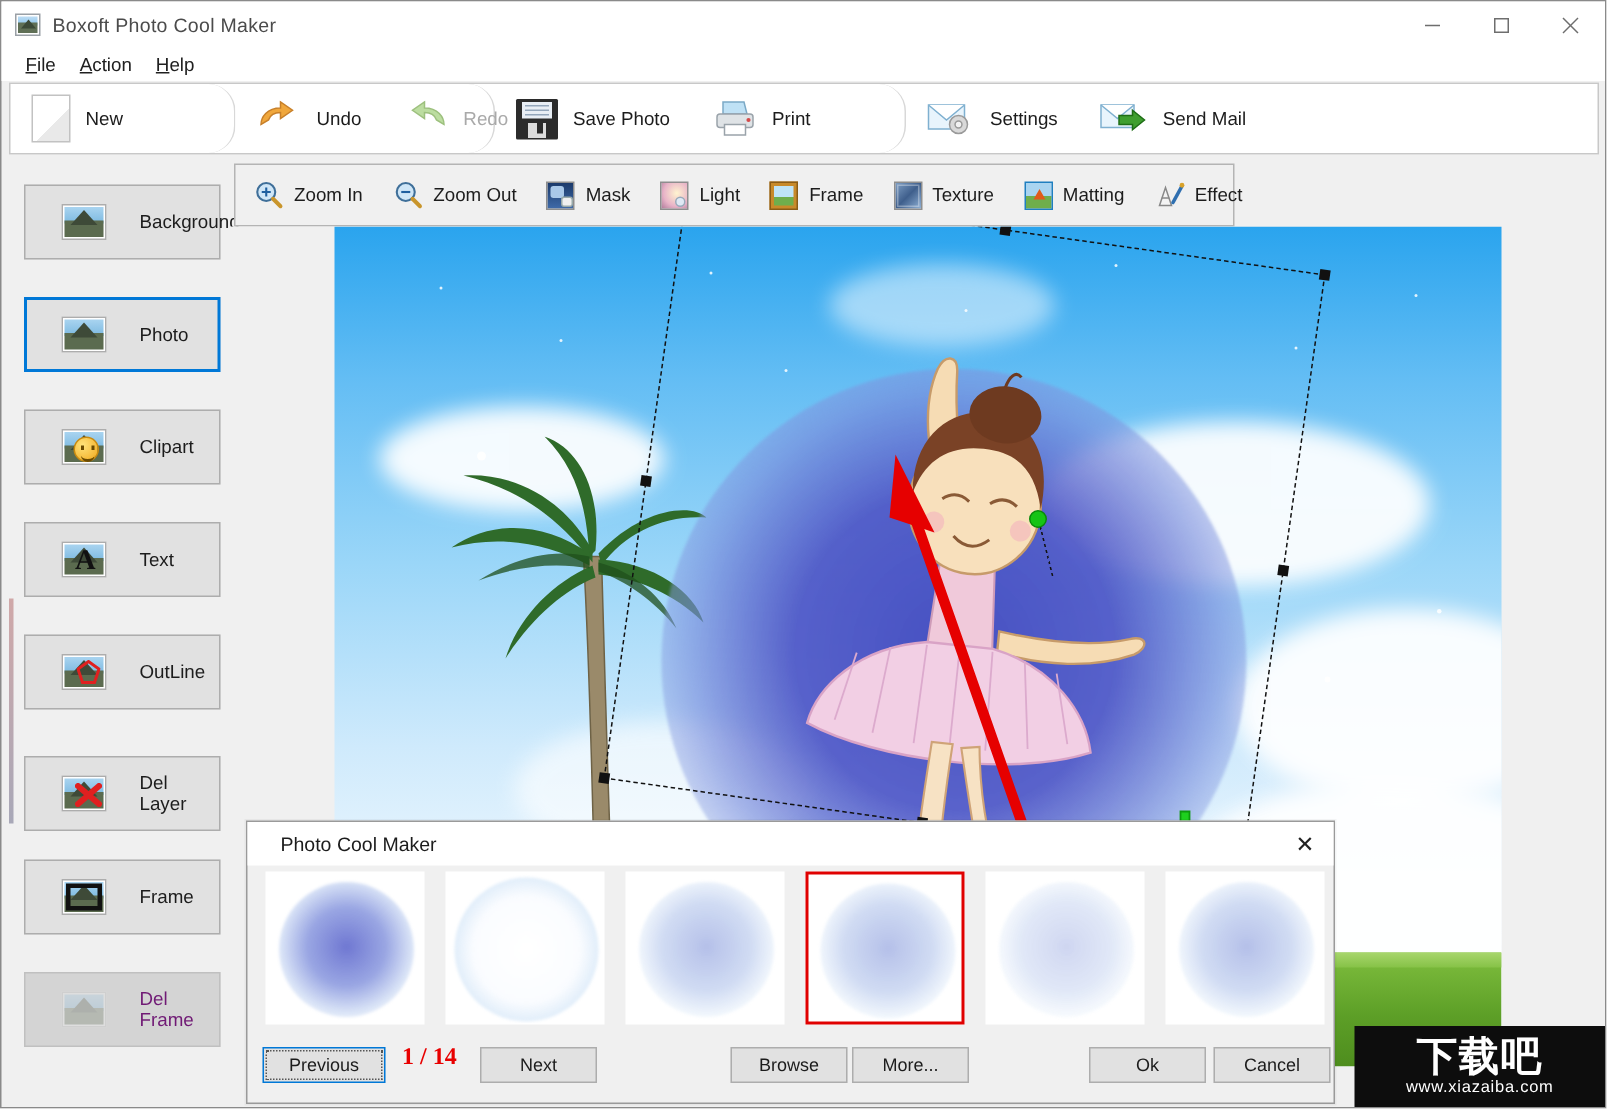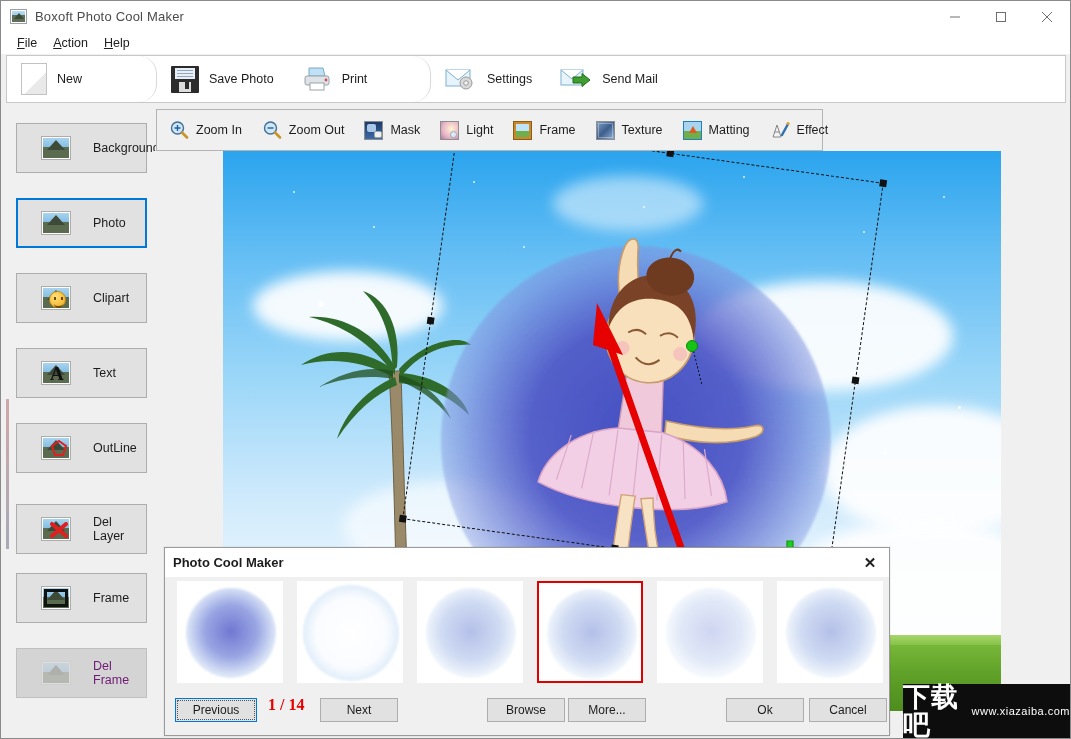--- a/index.html
+++ b/index.html
@@ -191,22 +191,22 @@
   
   #dialog {
     position: absolute; left: 163px; top: 546px;
     width: 726px; height: 189px;
     background: #f0f0f0;
     border: 1px solid #9a9a9a;
     box-shadow: 0 0 0 1px rgba(0,0,0,.04);
   }
   #dlg-title {
     height: 29px; background: #ffffff;
-    display: flex; align-items: center; padding-left: 8px;
-    font-size: 13px; color: #1c1c1c; font-weight: bold;
+    display: flex; align-items: center; padding-left: 22px;
+    font-size: 13px; color: #1c1c1c;
   }
   #dlg-close {
     position: absolute; right: 4px; top: 2px;
     width: 30px; height: 25px;
     display: flex; align-items: center; justify-content: center;
     color: #222; font-size: 15px;
   }
   #thumbs { position: absolute; left: 12px; top: 33px; display: flex; gap: 14px; }
   .thumb {
     width: 106px; height: 102px; background: #fff;
@@ -234,21 +234,21 @@
   .btn.focused { border: 1px solid #0078d7; outline: 1px dotted #555; outline-offset: -3px; }
   #page-counter {
     position: absolute; font-size: 16px; font-weight: bold;
     color: #e80000; font-family: "Liberation Serif", serif;
   }
 
   
   #watermark {
     position: absolute; right: 0px; bottom: 0px;
     width: 167px; height: 54px; background: #0d0d0d;
-    display: flex; flex-direction: row;
+    display: flex; flex-direction: column;
     align-items: center; justify-content: center;
   }
   #wm-cn {
     font-family: "DejaVu Sans", sans-serif;
     font-size: 27px; font-weight: bold; color: #ffffff;
     line-height: 28px; letter-spacing: 1px;
   }
   #wm-url { font-size: 11px; color: #ffffff; letter-spacing: .5px; line-height: 13px; }
 
   .vscroll-left { position: absolute; left: 0; top: 290px; width: 3px; height: 150px; background: linear-gradient(#b06060,#606080); opacity: .5; }
@@ -293,20 +293,38 @@
 
   <div id="toolbar">
 
     <div class="tb-group" style="width:150px">
       <div class="tb-item">
         <span class="ic ic-new"></span>
         <span class="tb-label">New</span>
       </div>
     </div>
 
+    <div class="tb-group" style="width:173px">
+      <div class="tb-item">
+        <span class="ic ic-undo">
+          <svg width="30" height="24" viewBox="0 0 30 24">
+              <path d="M16 5 C7 5 3 11 3 16 L8 13 C9 10 12 8 16 8 L16 12 L24 6.5 L16 1 Z" fill="#f0a73c" stroke="#c8802a" stroke-width="1"></path>
+            </svg>
+        </span>
+        <span class="tb-label">Undo</span>
+      </div>
+      <div class="tb-item">
+        <span class="ic ic-redo">
+          <svg width="30" height="24" viewBox="0 0 30 24">
+              <path d="M14 5 C23 5 27 11 27 16 L22 13 C21 10 18 8 14 8 L14 12 L6 6.5 L14 1 Z" fill="#bcdda0" stroke="#9dc07e" stroke-width="1"></path>
+            </svg>
+        </span>
+        <span class="tb-label disabled">Redo</span>
+      </div>
+    </div>
 
     <div class="tb-group" style="width:274px">
       <div class="tb-item">
         <span class="ic ic-save">
           <span class="lbl">
               <i></i>
               <i></i>
               <i></i>
             </span>
             <span class="sh">

